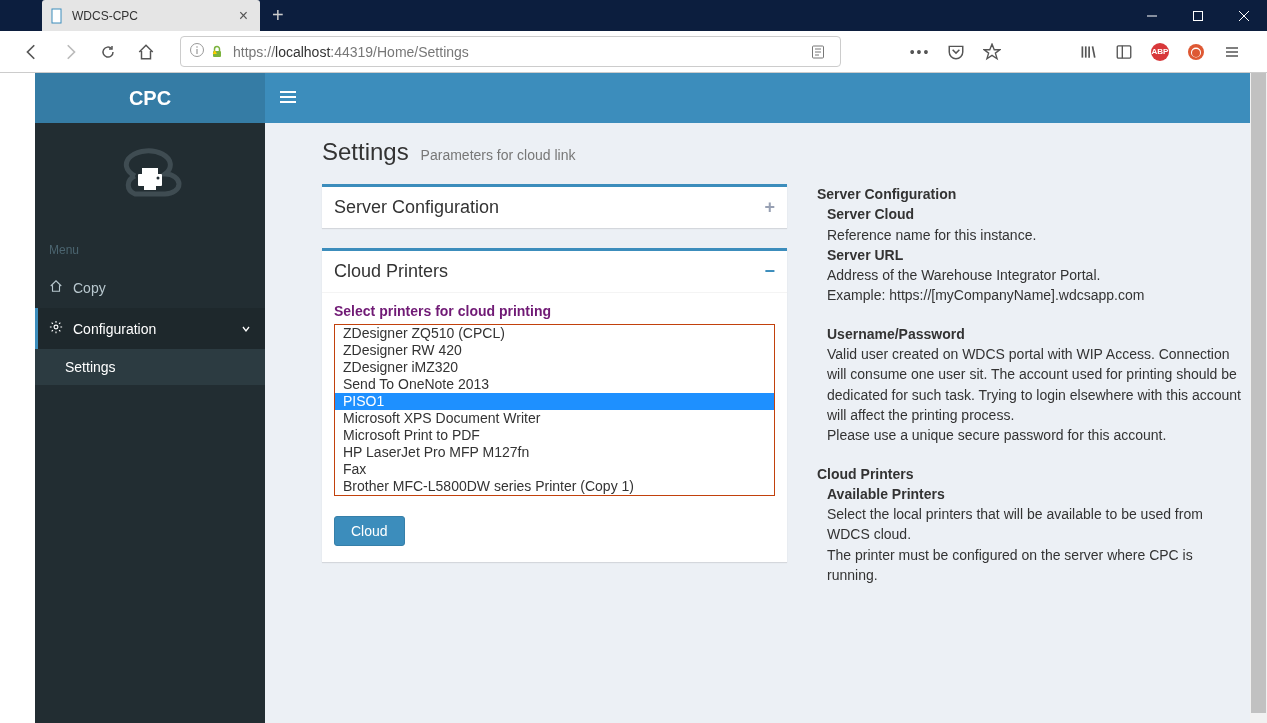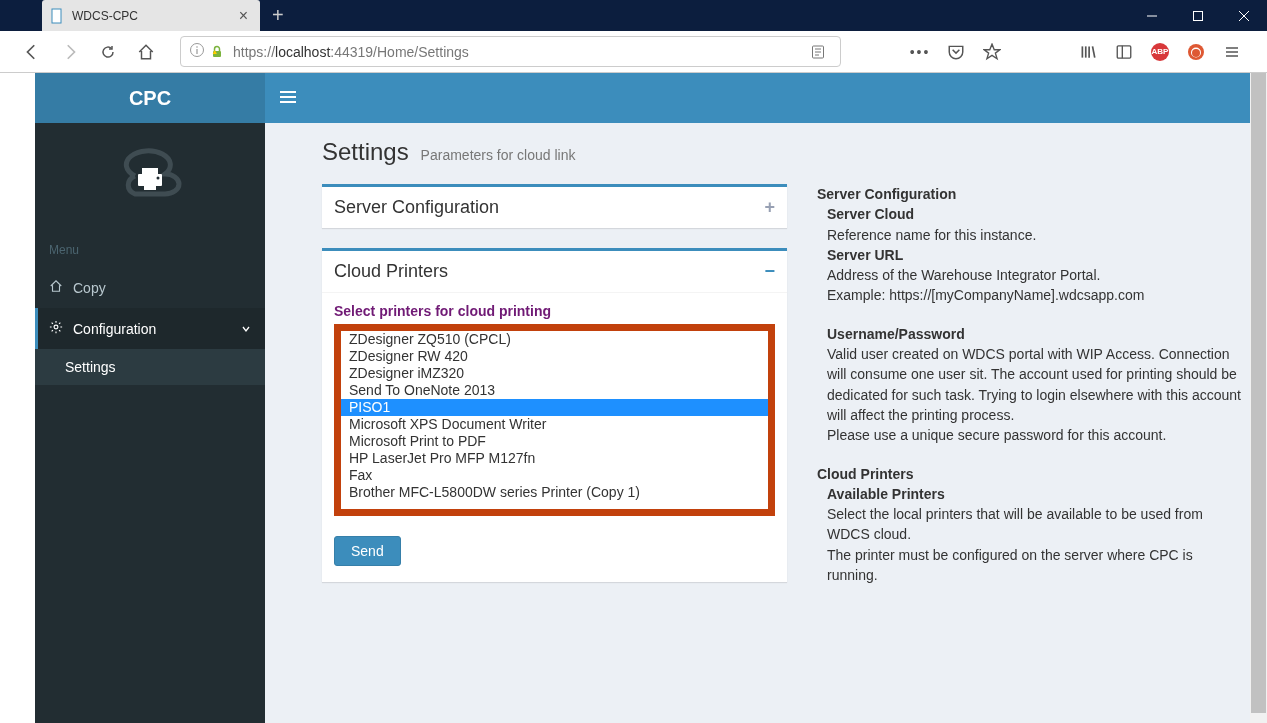--- a/index.html
+++ b/index.html
@@ -53,21 +53,21 @@
   .col-right { flex: 1; }
   
   .box { background: #fff; border-top: 3px solid #3c8dbc; margin-bottom: 20px; box-shadow: 0 1px 1px rgba(0,0,0,0.1); }
   .box-header { padding: 10px 12px; display: flex; align-items: center; border-bottom: 1px solid #f4f4f4; }
   .box-header.no-border { border-bottom: none; }
   .box-title { font-size: 18px; color: #333; flex: 1; }
   .box-tool { color: #97a0b3; font-size: 18px; font-weight: bold; cursor: pointer; }
   .box-body { padding: 10px 12px 16px; }
   
   .form-label { font-weight: bold; font-size: 14px; color: #701a75; margin-bottom: 5px; display: block; }
-  .printer-list { width: 100%; height: 192px; border: 7px solid #c2410c; font-size: 14px; overflow-y: scroll; }
+  .printer-list { width: 100%; height: 172px; border: 1px solid #c2410c; font-size: 14px; overflow-y: scroll; }
   .printer-list .opt { padding: 0 8px; line-height: 17px; cursor: pointer; color: #333; }
   .printer-list .opt.selected { background: #1e90ff; color: #fff; }
   
   .btn-save { margin-top: 20px; background: #3c8dbc; color: #fff; border: 1px solid #367fa9; padding: 6px 16px; border-radius: 3px; cursor: pointer; font-size: 14px; }
   
   .help { font-size: 14px; color: #333; line-height: 1.45; }
   .help strong { font-weight: bold; }
   .help .section { margin-bottom: 18px; }
   .help .indent { padding-left: 10px; }
   
@@ -277,21 +277,21 @@
                   <div class="opt">ZDesigner RW 420</div>
                   <div class="opt">ZDesigner iMZ320</div>
                   <div class="opt">Send To OneNote 2013</div>
                   <div class="opt selected">PISO1</div>
                   <div class="opt">Microsoft XPS Document Writer</div>
                   <div class="opt">Microsoft Print to PDF</div>
                   <div class="opt">HP LaserJet Pro MFP M127fn</div>
                   <div class="opt">Fax</div>
                   <div class="opt">Brother MFC-L5800DW series Printer (Copy 1)</div>
                 </div>
-              <button class="btn-save">Send</button>
+              <button class="btn-save">Cloud</button>
             </div>
           </div>
 
         </div>
 
         <div class="col-right help">
           <div class="section">
             <strong>Server Configuration</strong>
             <div class="indent">
               <strong>Server Cloud</strong><br>

